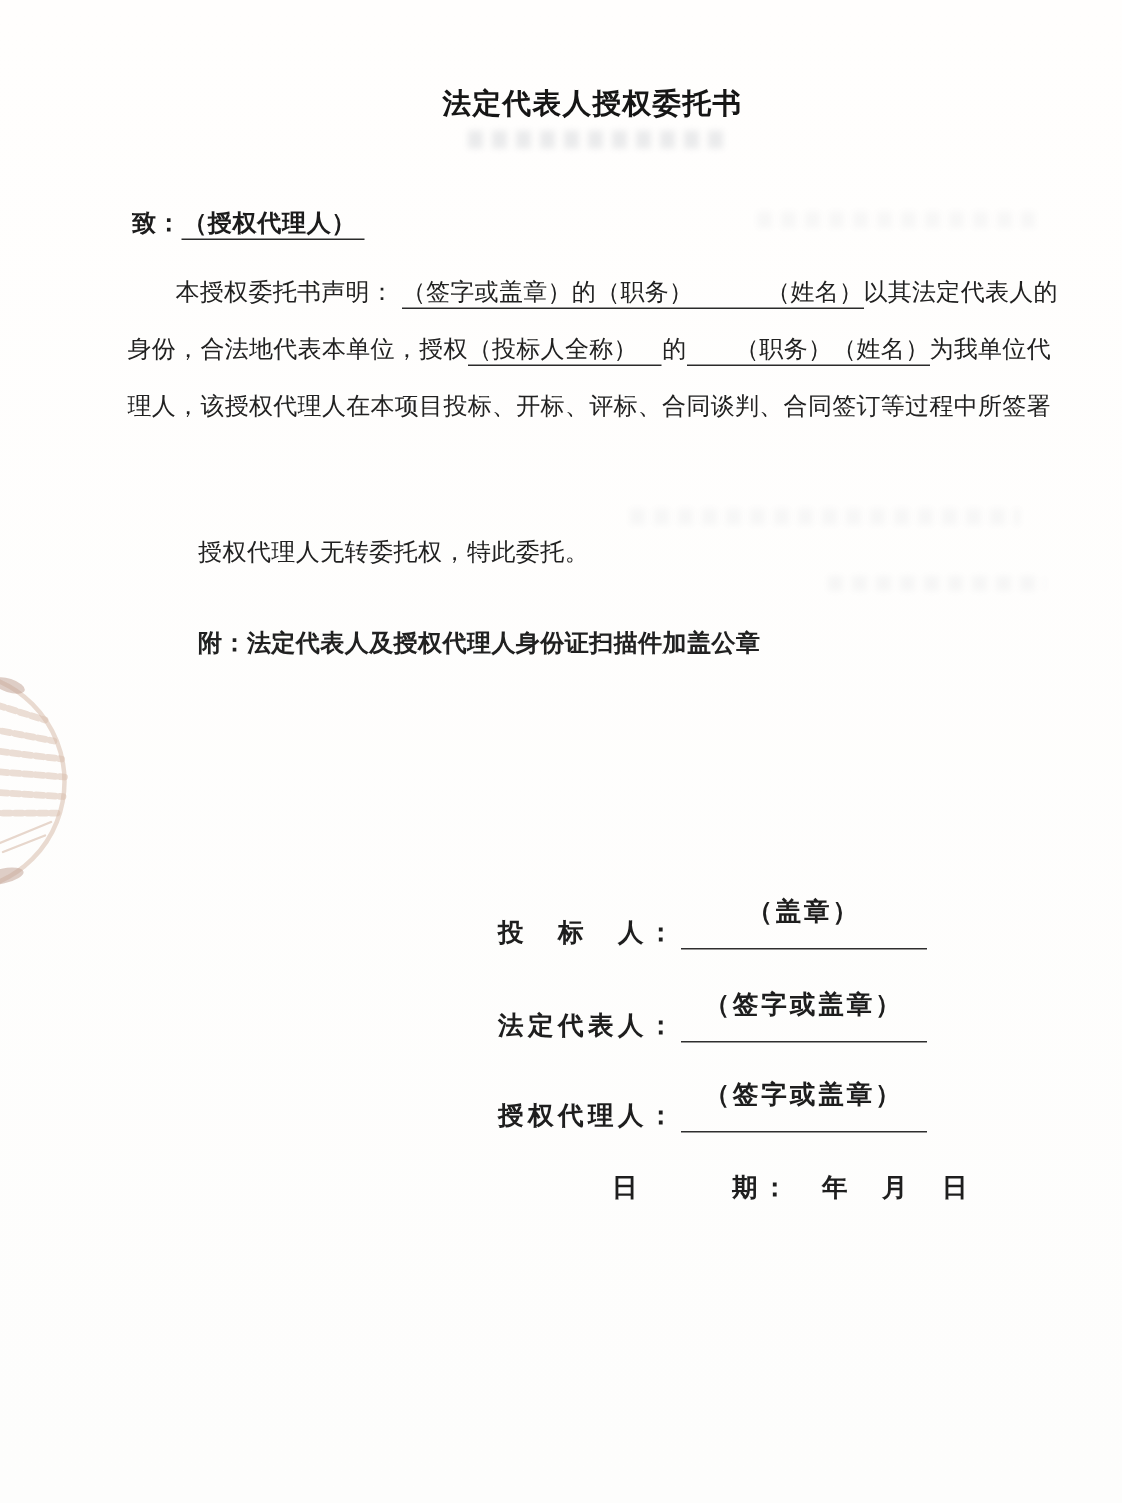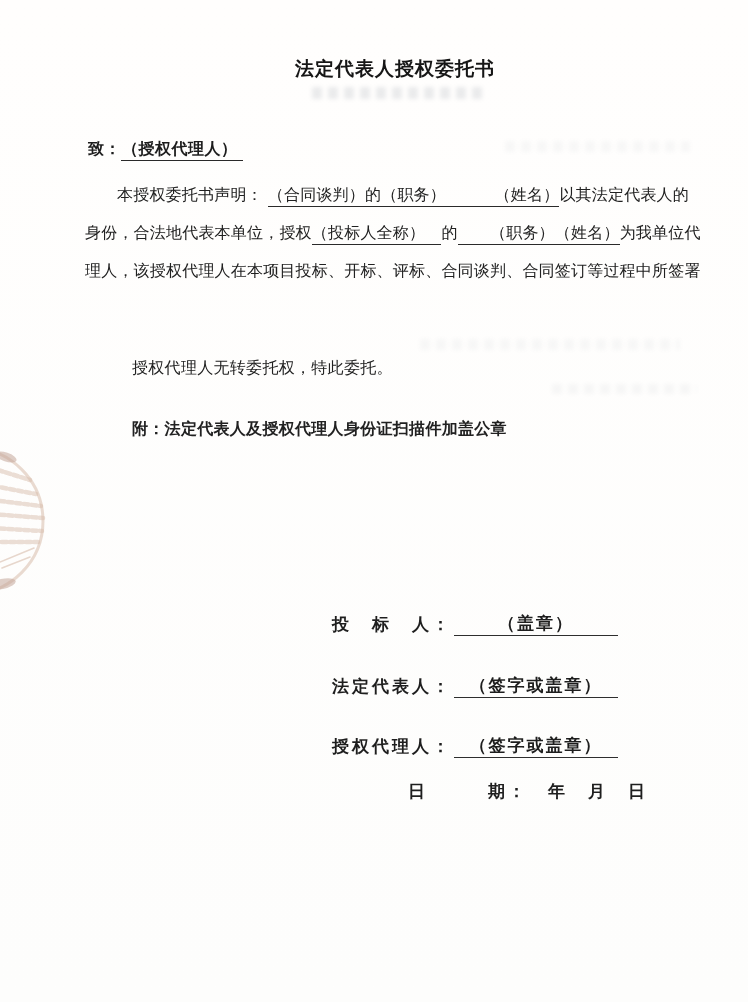--- a/index.html
+++ b/index.html
@@ -5,21 +5,21 @@
   * { margin: 0; padding: 0; box-sizing: border-box; }
   html, body { width: 748px; height: 1002px; }
   body { background: #ffffff; }
 
   .page {
     position: relative;
     width: 748px;
     height: 1002px;
     overflow: hidden;
     background: linear-gradient(180deg, #fffefd 0%, #fdfdfc 100%);
-    font-family: Liberation Mono, monospace;
+    font-family: Liberation Serif, serif;
     color: #1c1c1c;
   }
 
   .doc-title {
     position: absolute;
     top: 56px;
     left: 0;
     width: 100%;
     text-align: center;
     transform: translateX(21px);
@@ -105,23 +105,22 @@
   .sig-row-1 { top: 596px; }
   .sig-row-2 { top: 658px; }
   .sig-row-3 { top: 718px; }
   .sig-line {
     display: inline-block;
     width: 164px;
     border-bottom: 1.4px solid #2e2e2e;
     text-align: center;
     letter-spacing: 2px;
     vertical-align: bottom;
-    padding-bottom: 0;
+    padding-bottom: 13px;
     margin-left: 2px;
-    margin-top: 16px;
   }
 
   .date-line {
     position: absolute;
     top: 780px;
     left: 408px;
     font-size: 17px;
     font-weight: bold;
     letter-spacing: 3px;
     white-space: nowrap;
@@ -139,21 +138,21 @@
   <div class="smudge smudge-addr"></div>
   <div class="smudge smudge-mid"></div>
   <div class="smudge smudge-low"></div>
 
   <div class="addressee">
     <span>致：</span><span class="u">（授权代理人）</span>
   </div>
 
   <div class="declaration">
     <div class="line line-indent">
-      <span>本授权委托书声明：</span><span class="u gap-lead">（合同谈判）的（职务）　　　（姓名）</span><span>以其法定代表人的</span>
+      <span>本授权委托书声明：</span><span class="u gap-lead">（签字或盖章）的（职务）　　　（姓名）</span><span>以其法定代表人的</span>
     </div>
     <div class="line">
       <span>身份，合法地代表本单位，授权</span><span class="u">（投标人全称）　</span><span>的</span><span class="u">　　（职务）（姓名）</span><span>为我单位代</span>
     </div>
     <div class="line">理人，该授权代理人在本项目投标、开标、评标、合同谈判、合同签订等过程中所签署</div>
   </div>
 
   <div class="single-line no-transfer">授权代理人无转委托权，特此委托。</div>
 
   <div class="single-line attachment">附：法定代表人及授权代理人身份证扫描件加盖公章</div>

